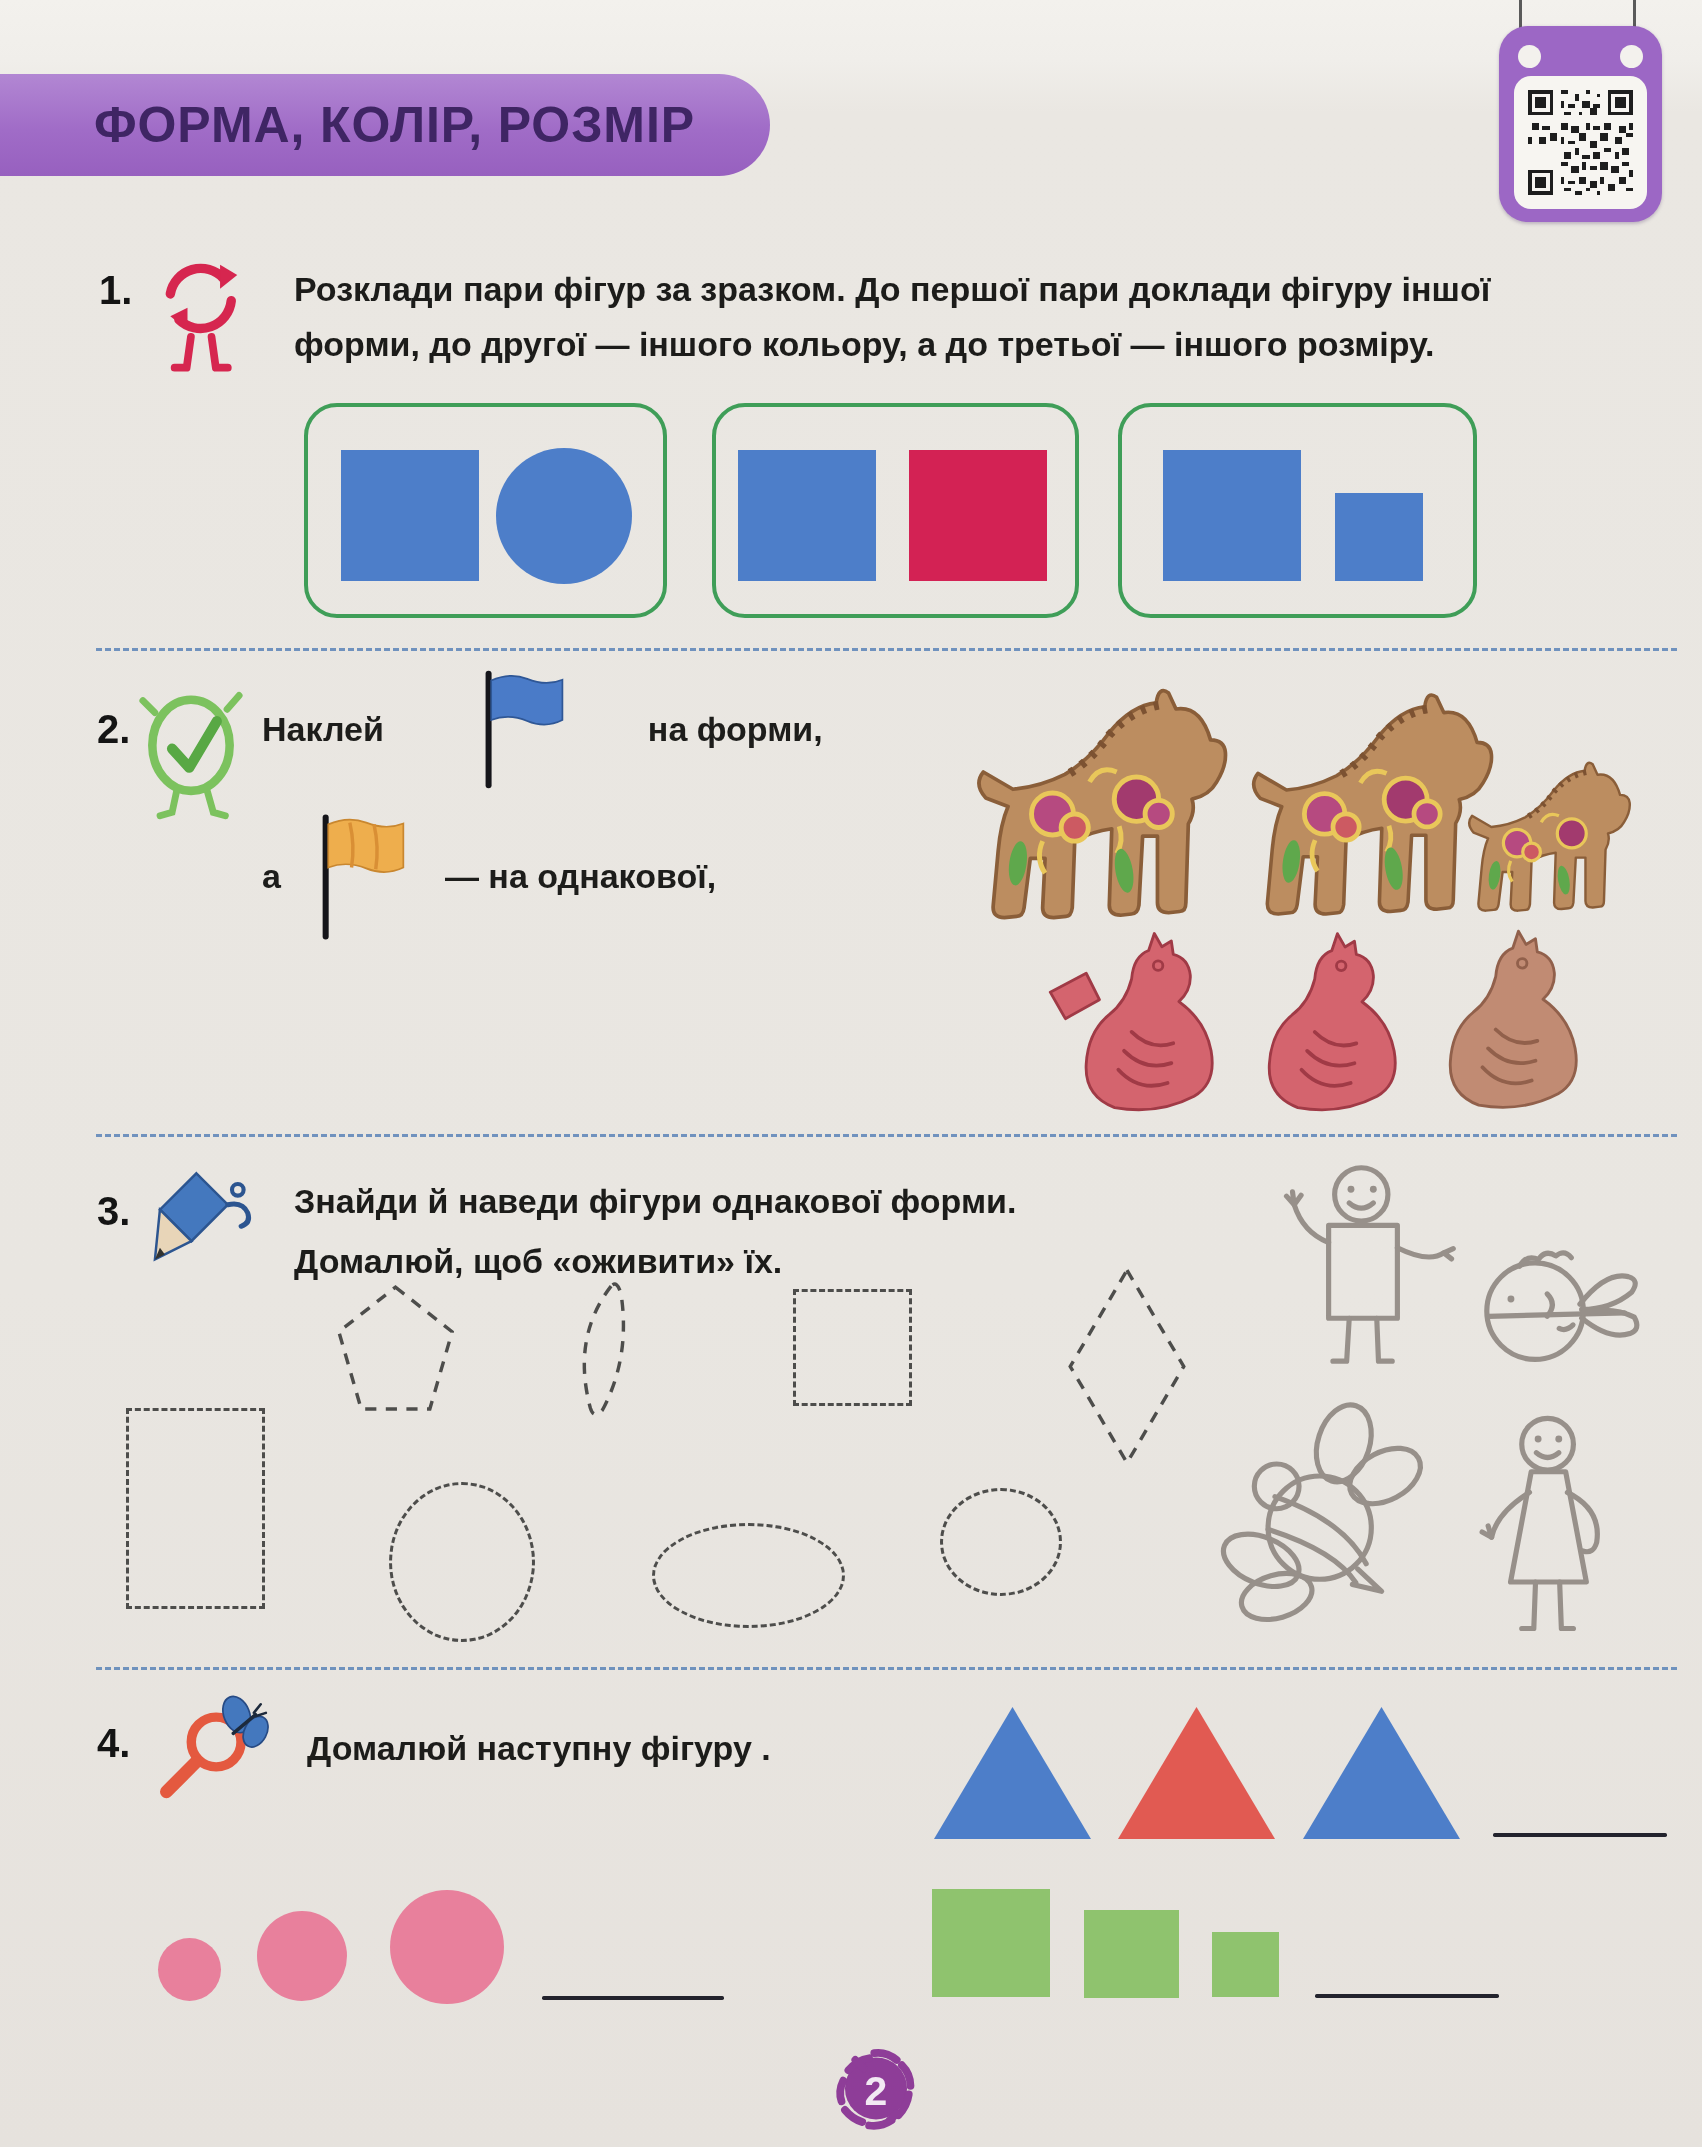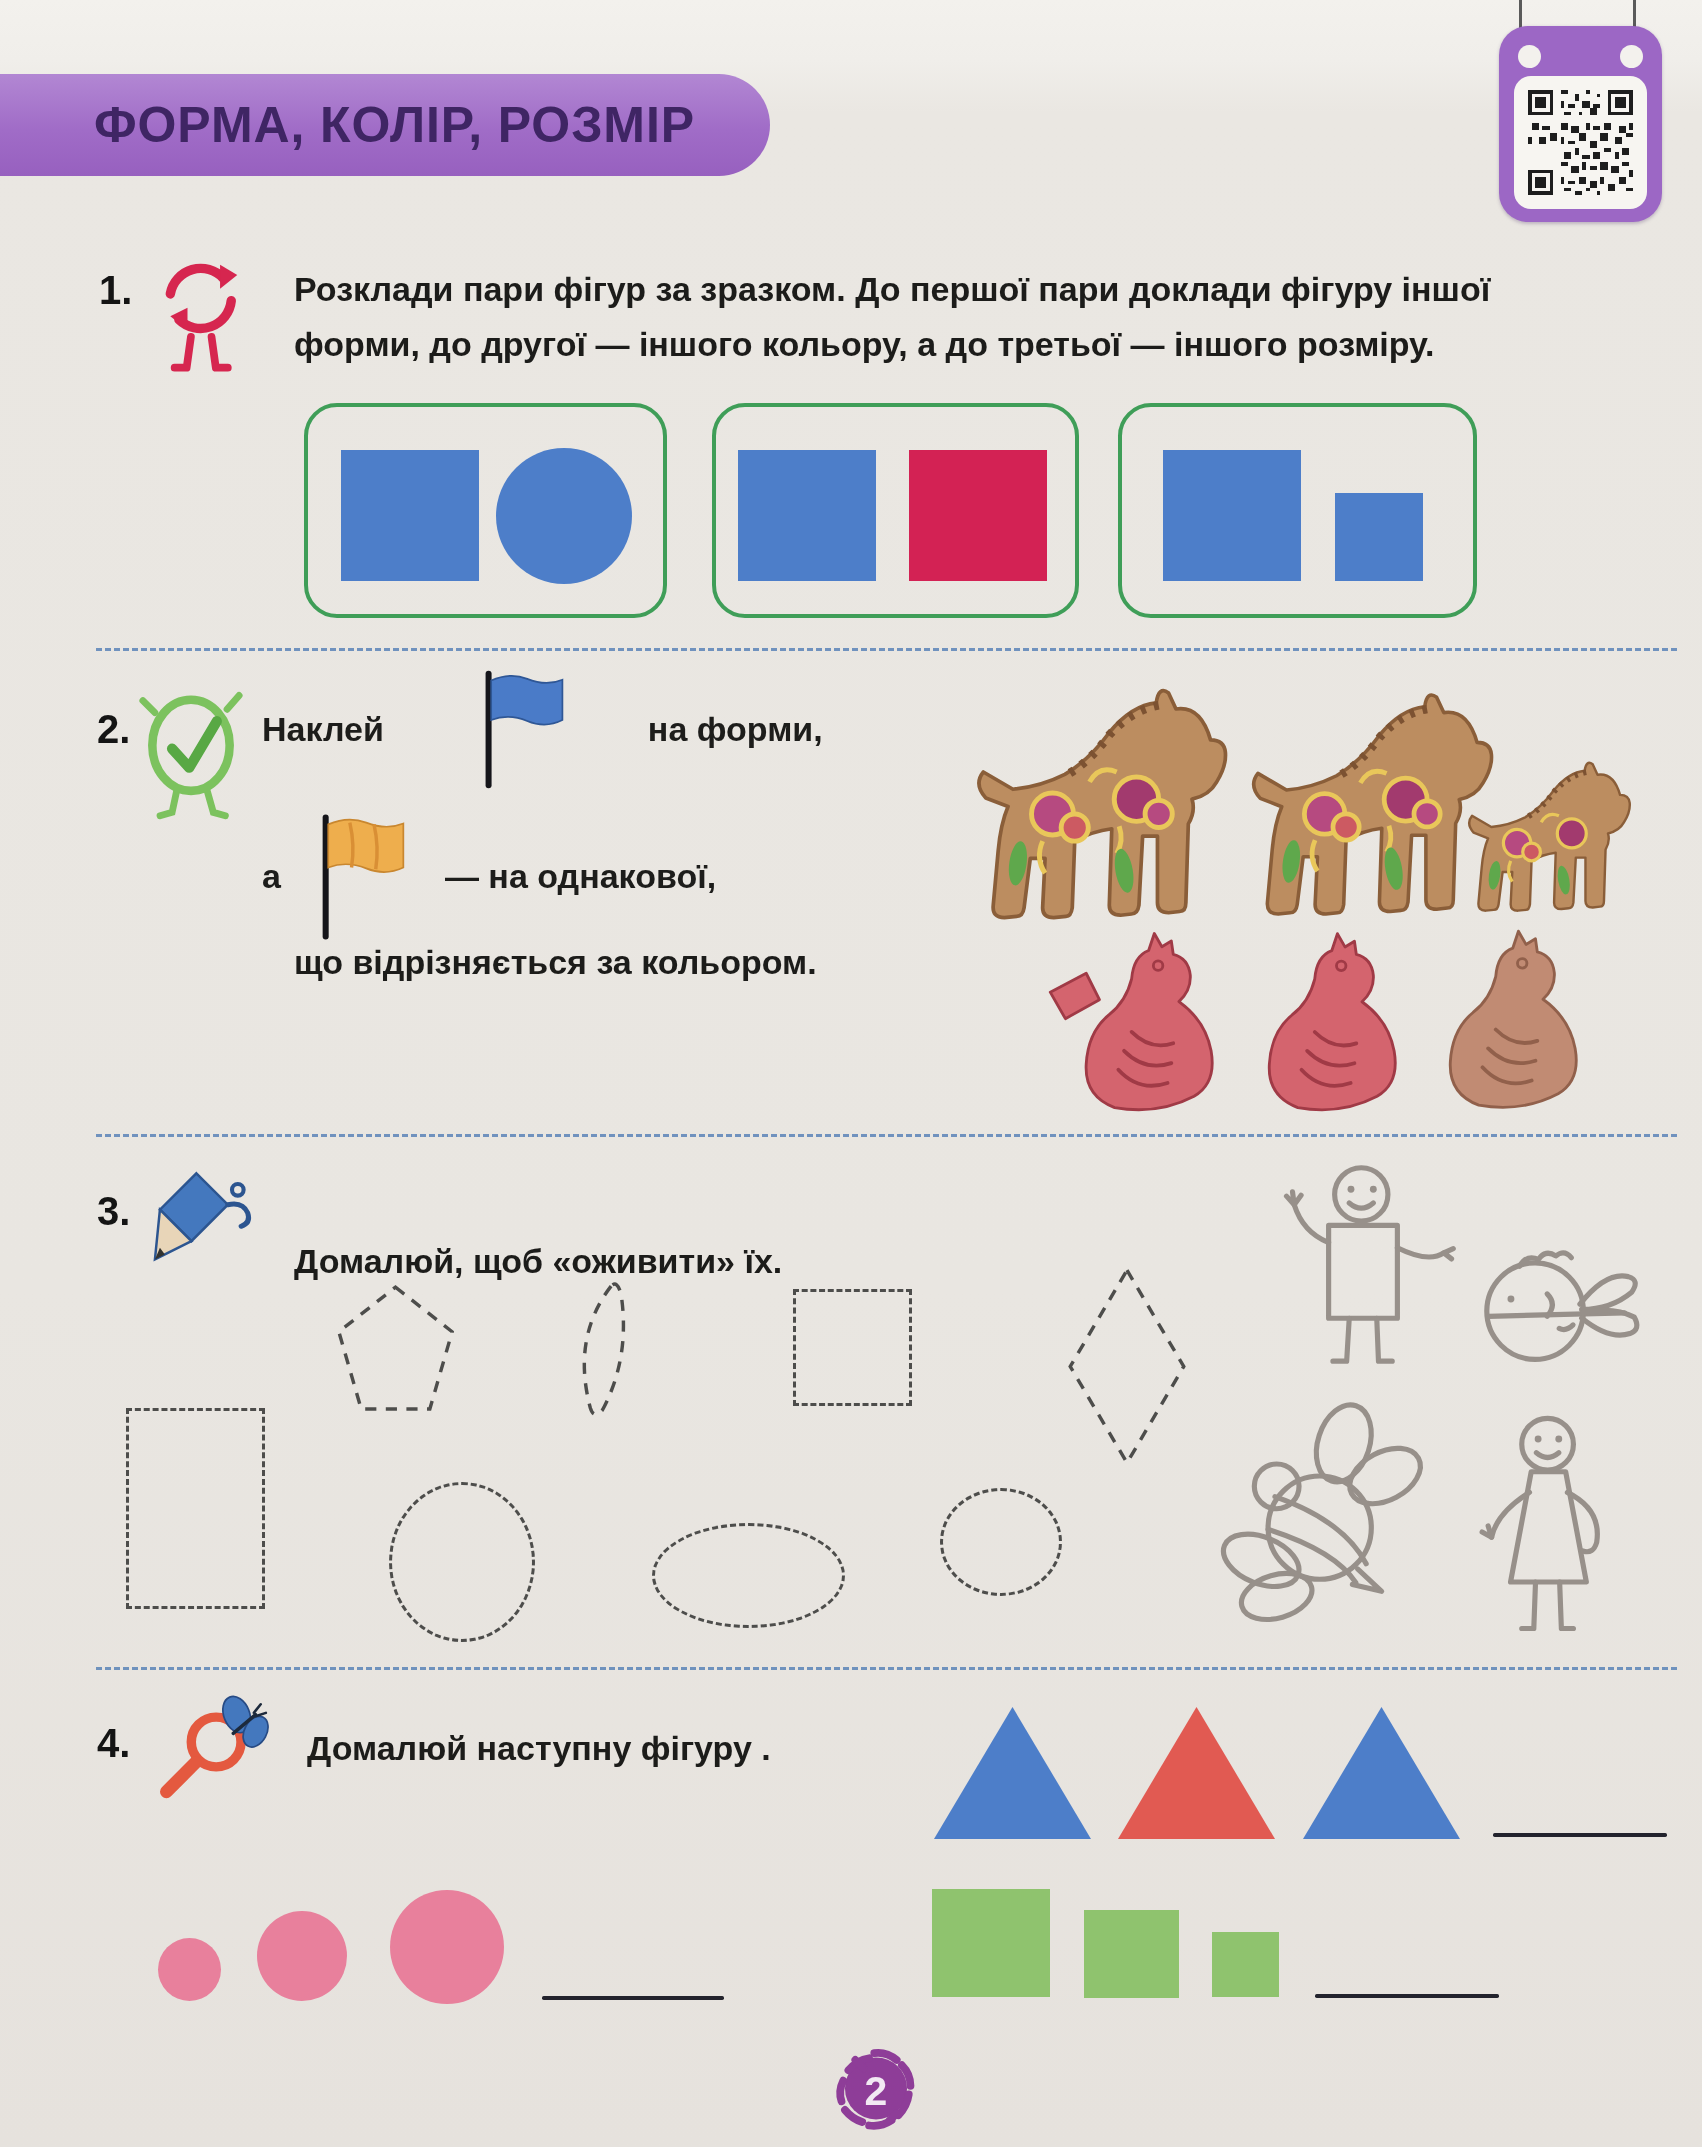--- a/index.html
+++ b/index.html
@@ -205,21 +205,20 @@
   </div>
   <div class="abs t2line" style="left:262px;top:812px;height:129px;">
     <span>а</span>
     <svg style="margin:0 33px 0 36px;" width="95" height="126" viewBox="0 0 110 146">
       <path d="M10,4 L10,142" stroke="#15151a" stroke-width="7" stroke-linecap="round"></path>
       <path d="M13,12 Q36,2 57,10 Q80,19 100,11 L100,62 Q79,72 57,63 Q34,54 13,62 Z" fill="#eeae4d" stroke="#c9872f" stroke-width="2"></path>
       <path d="M38,10 Q44,36 40,62 M66,12 Q72,38 68,64" stroke="#d98f35" stroke-width="4" fill="none"></path>
     </svg>
     <span>— на однакової,</span>
   </div>
-  <div class="abs task-text" style="left:262px;top:938px;">що відрізняється за кольором.</div>
 
   <svg class="abs" style="left:971px;top:673px;" width="284" height="277" viewBox="0 0 230 220">
     <path d="M34,92 L10,78 Q2,88 12,99 L30,106 Q24,120 22,142 L18,186 Q17,196 27,196 L37,195 Q42,195 43,188 L48,148 L60,148 L58,188 Q58,196 67,196 L77,195 Q81,195 82,188 L84,134 Q98,126 114,124 L112,186 Q112,194 121,194 L130,193 Q135,193 136,186 L139,130 L151,130 L151,184 Q151,192 160,192 L169,191 Q174,191 174,184 L176,120 Q182,110 179,100 Q193,97 199,86 Q207,73 206,62 Q205,52 194,52 Q186,24 166,27 L160,14 Q152,8 150,22 Q130,24 112,46 Q96,68 76,80 Q56,90 34,92 Z" fill="#bc8d60" stroke="#8a5e39" stroke-width="3" stroke-linejoin="round"></path>
     <path d="M152,24 Q130,28 112,48 Q96,70 78,80" stroke="#7c5232" stroke-width="7" fill="none" stroke-dasharray="4 7"></path>
     <g stroke="#e9c75a" stroke-width="4" fill="none">
       <circle cx="66" cy="112" r="17" fill="#b64a80"></circle>
       <circle cx="84" cy="123" r="11" fill="#cc5a62"></circle>
       <circle cx="134" cy="100" r="18" fill="#a23a6e"></circle>
       <circle cx="152" cy="112" r="11" fill="#b64a80"></circle>
       <path d="M96,86 q8,-14 22,-8"></path>
@@ -296,20 +295,21 @@
   <div class="abs divider" style="top:1134px;"></div>
 
   <div class="abs task-num" style="left:97px;top:1189px;">3.</div>
   <svg class="abs" style="left:145px;top:1158px;" width="116" height="120" viewBox="0 0 140 140">
     <polygon points="62,16 100,54 56,98 18,60" fill="#4478be" stroke="#2c5590" stroke-width="3"></polygon>
     <path d="M18,60 L56,98 L12,120 Z" fill="#e8d5b8" stroke="#2c5590" stroke-width="3"></path>
     <path d="M12,120 L24,114 L18,106 Z" fill="#33332f"></path>
     <path d="M100,54 q18,-4 24,10 q4,12 -8,16" fill="none" stroke="#2c5590" stroke-width="6" stroke-linecap="round"></path>
     <circle cx="112" cy="36" r="7" fill="none" stroke="#2c5590" stroke-width="5"></circle>
   </svg>
+  <div class="abs task-text" style="left:262px;top:1177px;">Знайди й наведи фігури однакової форми.</div>
   <div class="abs task-text" style="left:262px;top:1237px;">Домалюй, щоб «оживити» їх.</div>
 
   <svg class="abs dash-svg" style="left:332px;top:1282px;" width="127" height="133" viewBox="0 0 148 155">
     <polygon points="74,6 140,58 114,148 34,148 8,58"></polygon>
   </svg>
   <svg class="abs dash-svg" style="left:556px;top:1279px;" width="105" height="145" viewBox="0 0 122 168">
     <path d="M64,8 Q18,68 40,150 Q44,163 54,152 Q86,92 76,20 Q72,0 64,8 Z"></path>
   </svg>
   <div class="abs dash-shape" style="left:793px;top:1289px;width:119px;height:117px;"></div>
   <svg class="abs dash-svg" style="left:1065px;top:1265px;" width="124" height="203" viewBox="0 0 144 236">

